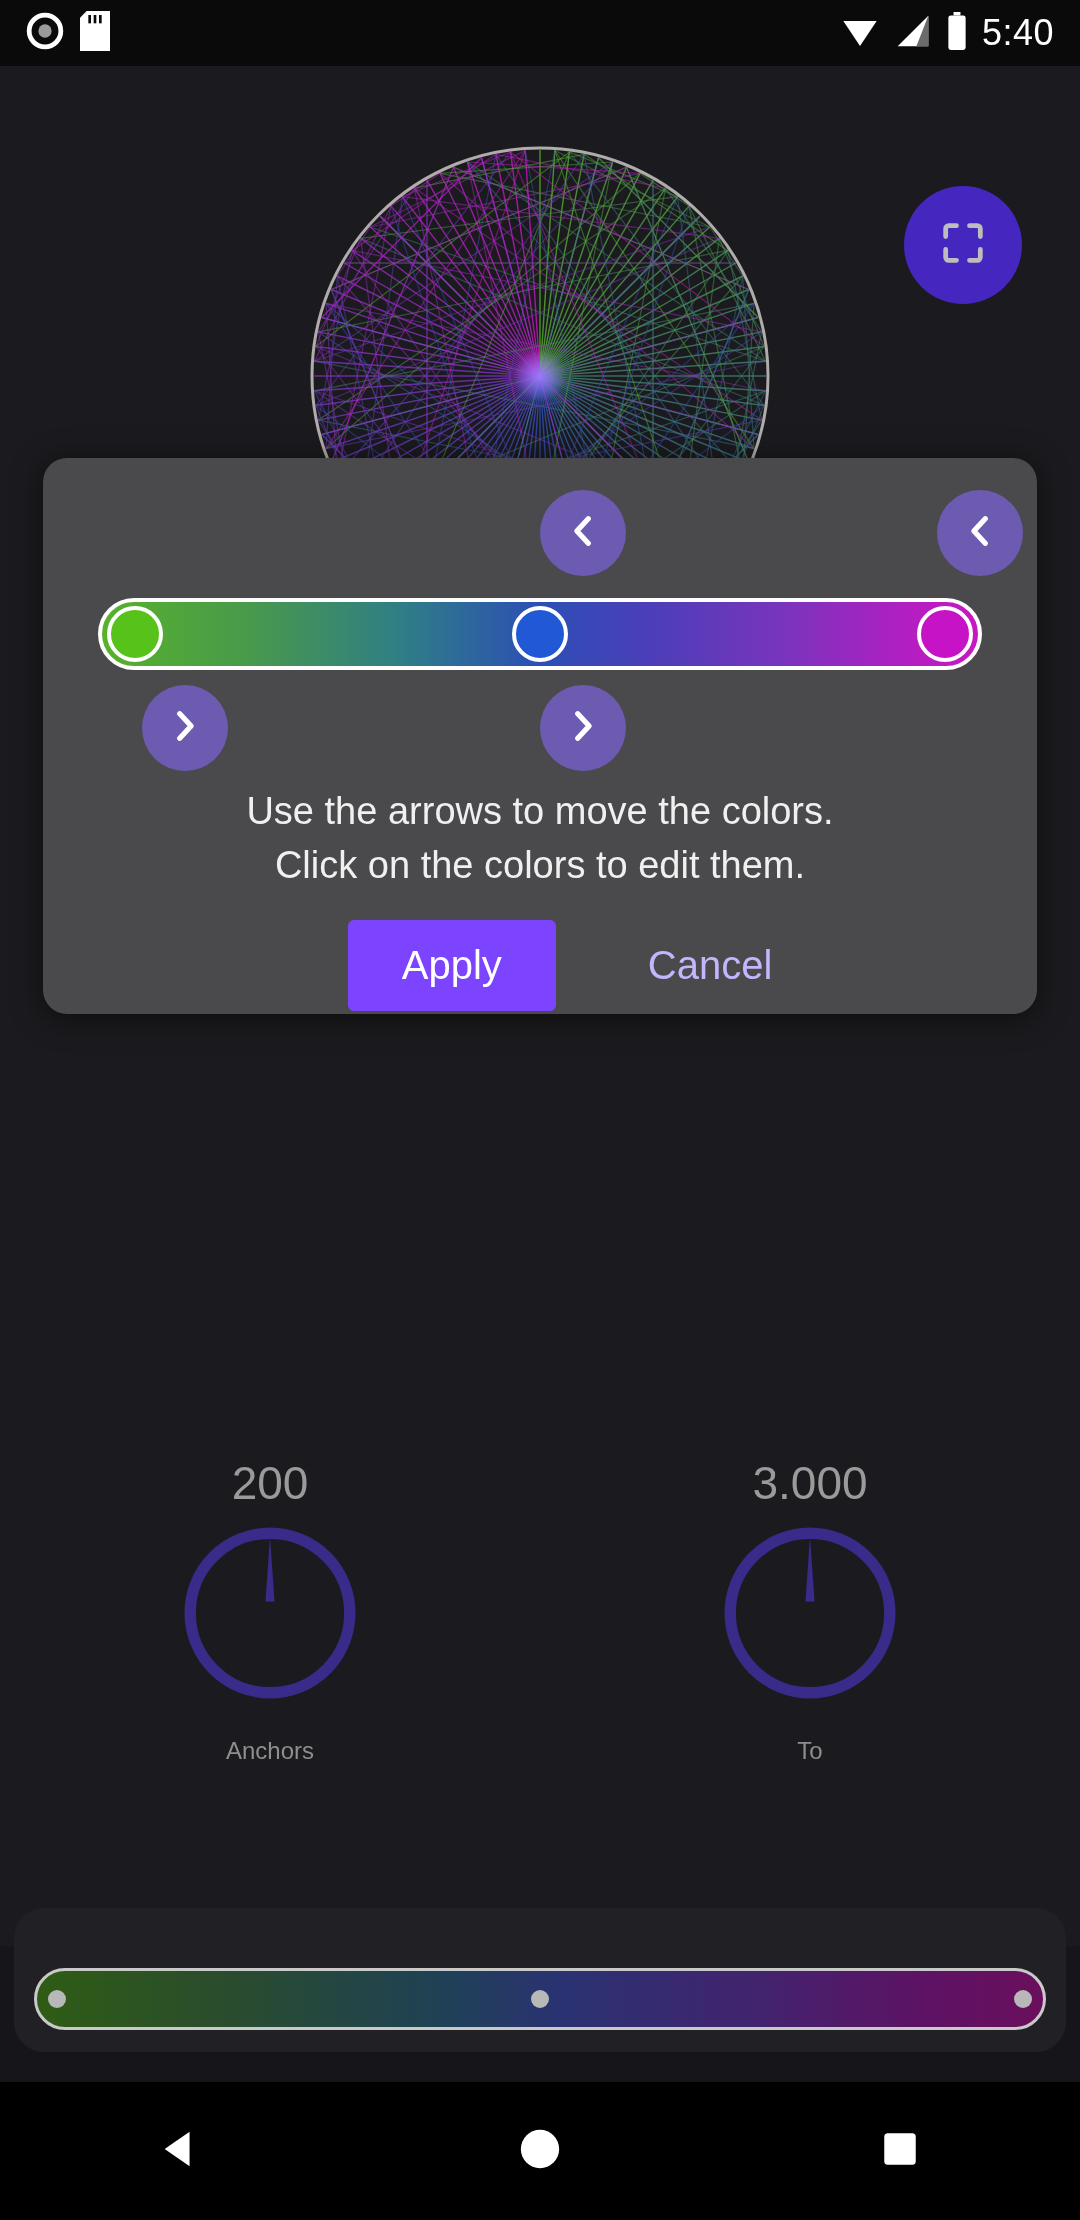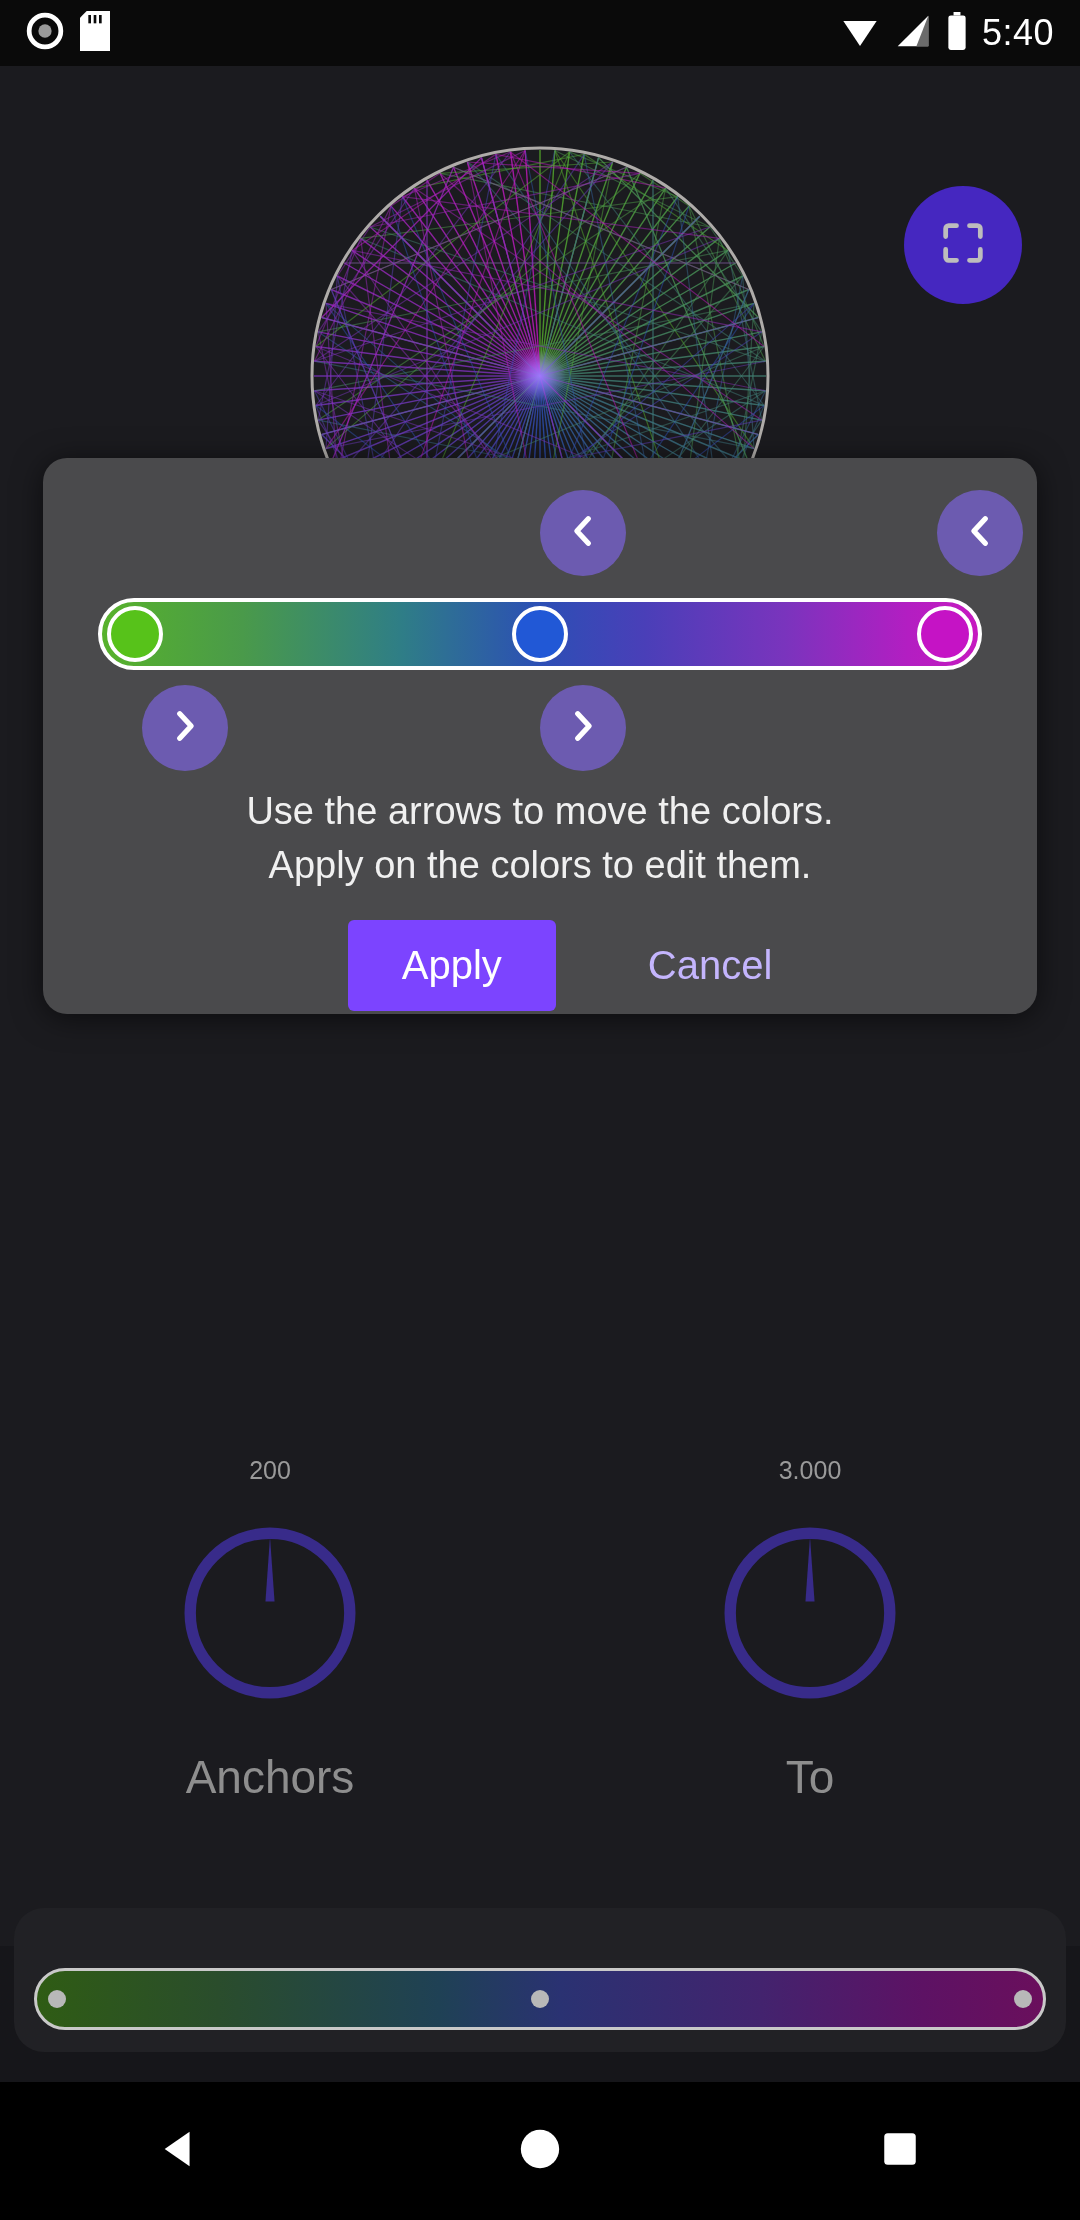--- a/index.html
+++ b/index.html
@@ -43,23 +43,23 @@
     display:flex; align-items:center; justify-content:center;
     cursor:pointer;
   }
 
   
   .knobrow {
     position:absolute; left:0; top:1390px; width:1080px;
     display:flex; justify-content:space-around; align-items:flex-start;
   }
   .knobcell { width:300px; display:flex; flex-direction:column; align-items:center; }
-  .knobval { color:#9a9a9a; font-size:25px; height:44px; }
+  .knobval { color:#9a9a9a; font-size:46px; height:44px; }
   .knobdial { margin-top:18px; }
-  .knoblabel { margin-top:38px; color:#8e8e8e; font-size:46px; }
+  .knoblabel { margin-top:25px; color:#8e8e8e; font-size:24px; }
 
   
   #bottomcard {
     position:absolute; left:14px; top:1908px;
     width:1052px; height:144px;
     background:#212125; border-radius:30px;
   }
   #bottombar {
     position:absolute; left:34px; top:1968px;
     width:1012px; height:62px;
@@ -558,21 +558,21 @@
     <div class="chevbtn" style="left:497px; top:227px;">
       <span>
         <svg width="42" height="42" viewBox="0 0 24 24" fill="none" stroke="#fff" stroke-width="3" stroke-linecap="round" stroke-linejoin="round">
           <polyline points="9 5 15.5 12 9 19"></polyline>
         </svg>
       </span>
     </div>
 
     <div id="hint">
       <div>Use the arrows to move the colors.</div>
-      <div>Apply on the colors to edit them.</div>
+      <div>Click on the colors to edit them.</div>
     </div>
 
     <div id="actions">
       <button id="applybtn">Apply</button>
       <button id="cancelbtn">Cancel</button>
     </div>
 
   </div>
 
   <div id="navbar">

